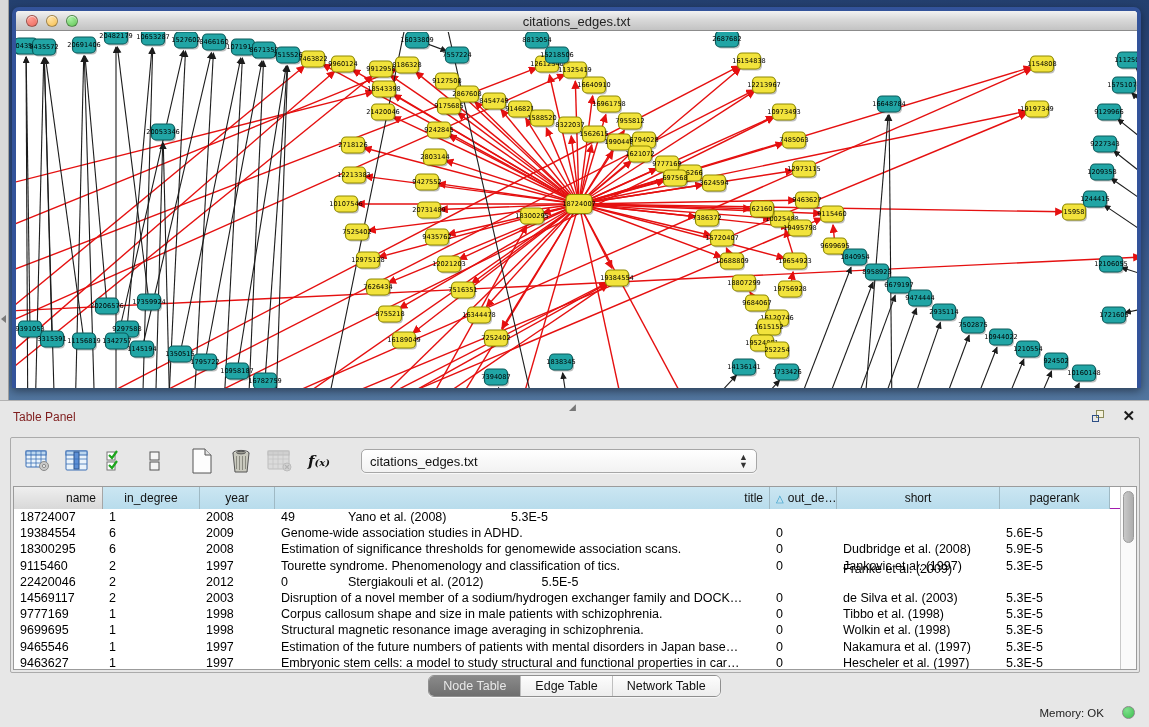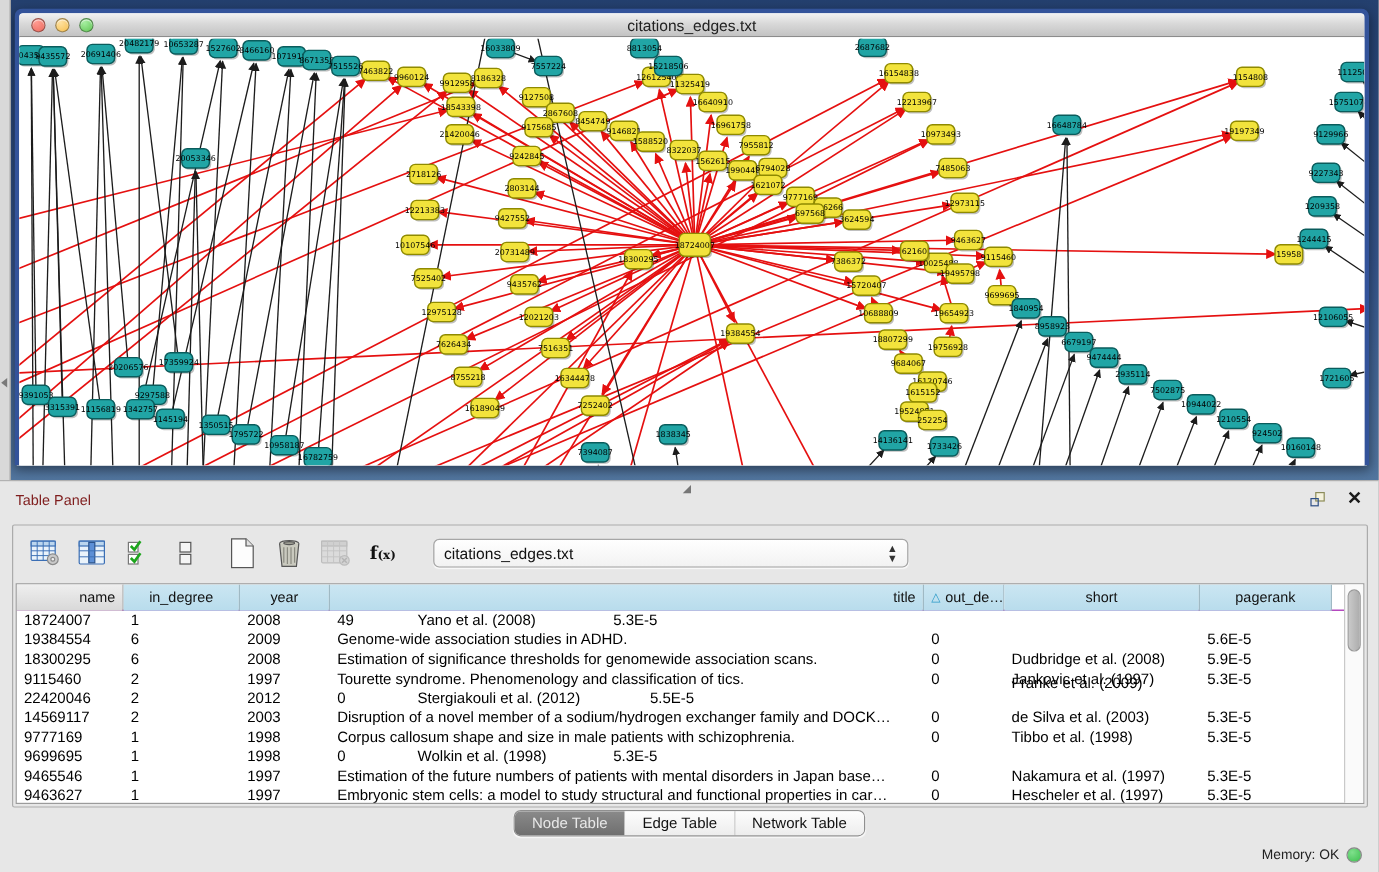--- a/index.html
+++ b/index.html
@@ -37,21 +37,21 @@
   .float-ic{position:relative;width:14px;height:14px;}
   .float-ic .sq1{position:absolute;left:4px;top:1px;width:8px;height:8px;border:1px solid #8B8B5A;background:#F5F2DC;}
   .float-ic .sq2{position:absolute;left:0px;top:6px;width:7px;height:7px;border:1px solid #2E4F86;background:transparent;}
   .close-x{font-size:15px;font-weight:bold;color:#1a1a1a;line-height:14px;}
   .splitter-grip{position:absolute;left:569px;top:1px;font-size:9px;color:#777;}
 
   .panel-body{position:absolute;left:10px;top:36px;width:1130px;height:236px;
               border:1px solid #ABABAB;background:#E7E7E7;border-radius:2px;}
   .toolbar{position:relative;height:46px;display:flex;align-items:center;padding-left:12px;gap:9px;}
   .tbtn{width:30px;height:30px;display:flex;align-items:center;justify-content:center;background:transparent;border:none;padding:0;}
-  .fx{font-family:"DejaVu Serif",serif;font-weight:bold;font-size:15px;color:#111;}
+  .fx{font-family:"DejaVu Serif",serif;font-style:italic;font-weight:bold;font-size:15px;color:#111;}
   .combo{margin-left:18px;width:396px;height:24px;background:linear-gradient(180deg,#FFFFFF,#F2F2F2);
          border:1px solid #A6A6A6;border-radius:5px;display:flex;align-items:center;
          padding:0 8px;font-size:13px;color:#111;box-shadow:0 1px 1px rgba(255,255,255,.8);}
   .combo .arrows{margin-left:auto;font-size:9px;line-height:8px;color:#333;text-align:center;}
 
   .tablewrap{position:absolute;left:2px;top:48px;right:2px;bottom:2px;background:#fff;
              border:1px solid #9B9B9B;display:flex;}
   .tgrid{flex:1;overflow:hidden;}
   .thead{display:flex;height:22px;border-bottom:1px solid #a21caf;}
   .th{height:22px;font-size:12px;color:#111;display:flex;align-items:center;
@@ -68,21 +68,21 @@
           background:linear-gradient(90deg,#C9C9C9,#ADADAD);border:1px solid #9A9A9A;}
 
   .tabbar{position:absolute;left:0;top:274px;width:100%;height:26px;display:flex;justify-content:center;}
   .segmented{display:flex;height:22px;border:1px solid #8F8F8F;border-radius:6px;overflow:hidden;
              background:#FDFDFD;box-shadow:0 1px 1px rgba(255,255,255,.7);}
   .seg{padding:0 14px;font-size:12.5px;display:flex;align-items:center;color:#111;
        border-right:1px solid #BFBFBF;background:linear-gradient(180deg,#FDFDFD,#EDEDED);}
   .seg:last-child{border-right:none;}
   .seg.sel{background:linear-gradient(180deg,#8A8A8A,#6F6F6F);color:#E8E8E8;}
   .statusbar{position:absolute;left:0;top:300px;width:100%;height:27px;}
-  .mem{position:absolute;right:14px;top:5px;display:flex;align-items:center;gap:6px;font-size:11.5px;color:#222;}
+  .mem{position:absolute;right:14px;top:5px;display:flex;align-items:center;gap:18px;font-size:11.5px;color:#222;}
   .memdot{width:13px;height:13px;border-radius:50%;background:radial-gradient(circle at 35% 30%,#7FE08C,#3CBF4E);
           border:1px solid #888;}
 
   svg text{font-family:"DejaVu Sans",sans-serif;}
 </style>
 </head>
 <body>
 
 <div id="app">
 
@@ -792,20 +792,21 @@
                 <div class="td" style="width: 75px;">1998</div>
                 <div class="td" style="width: 495px;">Corpus callosum shape and size in male patients with schizophrenia.</div>
                 <div class="td" style="width: 67px;">0</div>
                 <div class="td" style="width: 163px;">Tibbo et al. (1998)</div>
                 <div class="td" style="width: 110px;">5.3E-5</div>
               </div>
               <div class="trow">
                 <div class="td" style="width: 89px;">9699695</div>
                 <div class="td" style="width: 97px;">1</div>
                 <div class="td" style="width: 75px;">1998</div>
+                <div class="td" style="width: 495px;">Structural magnetic resonance image averaging in schizophrenia.</div>
                 <div class="td" style="width: 67px;">0</div>
                 <div class="td" style="width: 163px;">Wolkin et al. (1998)</div>
                 <div class="td" style="width: 110px;">5.3E-5</div>
               </div>
               <div class="trow">
                 <div class="td" style="width: 89px;">9465546</div>
                 <div class="td" style="width: 97px;">1</div>
                 <div class="td" style="width: 75px;">1997</div>
                 <div class="td" style="width: 495px;">Estimation of the future numbers of patients with mental disorders in Japan base…</div>
                 <div class="td" style="width: 67px;">0</div>

